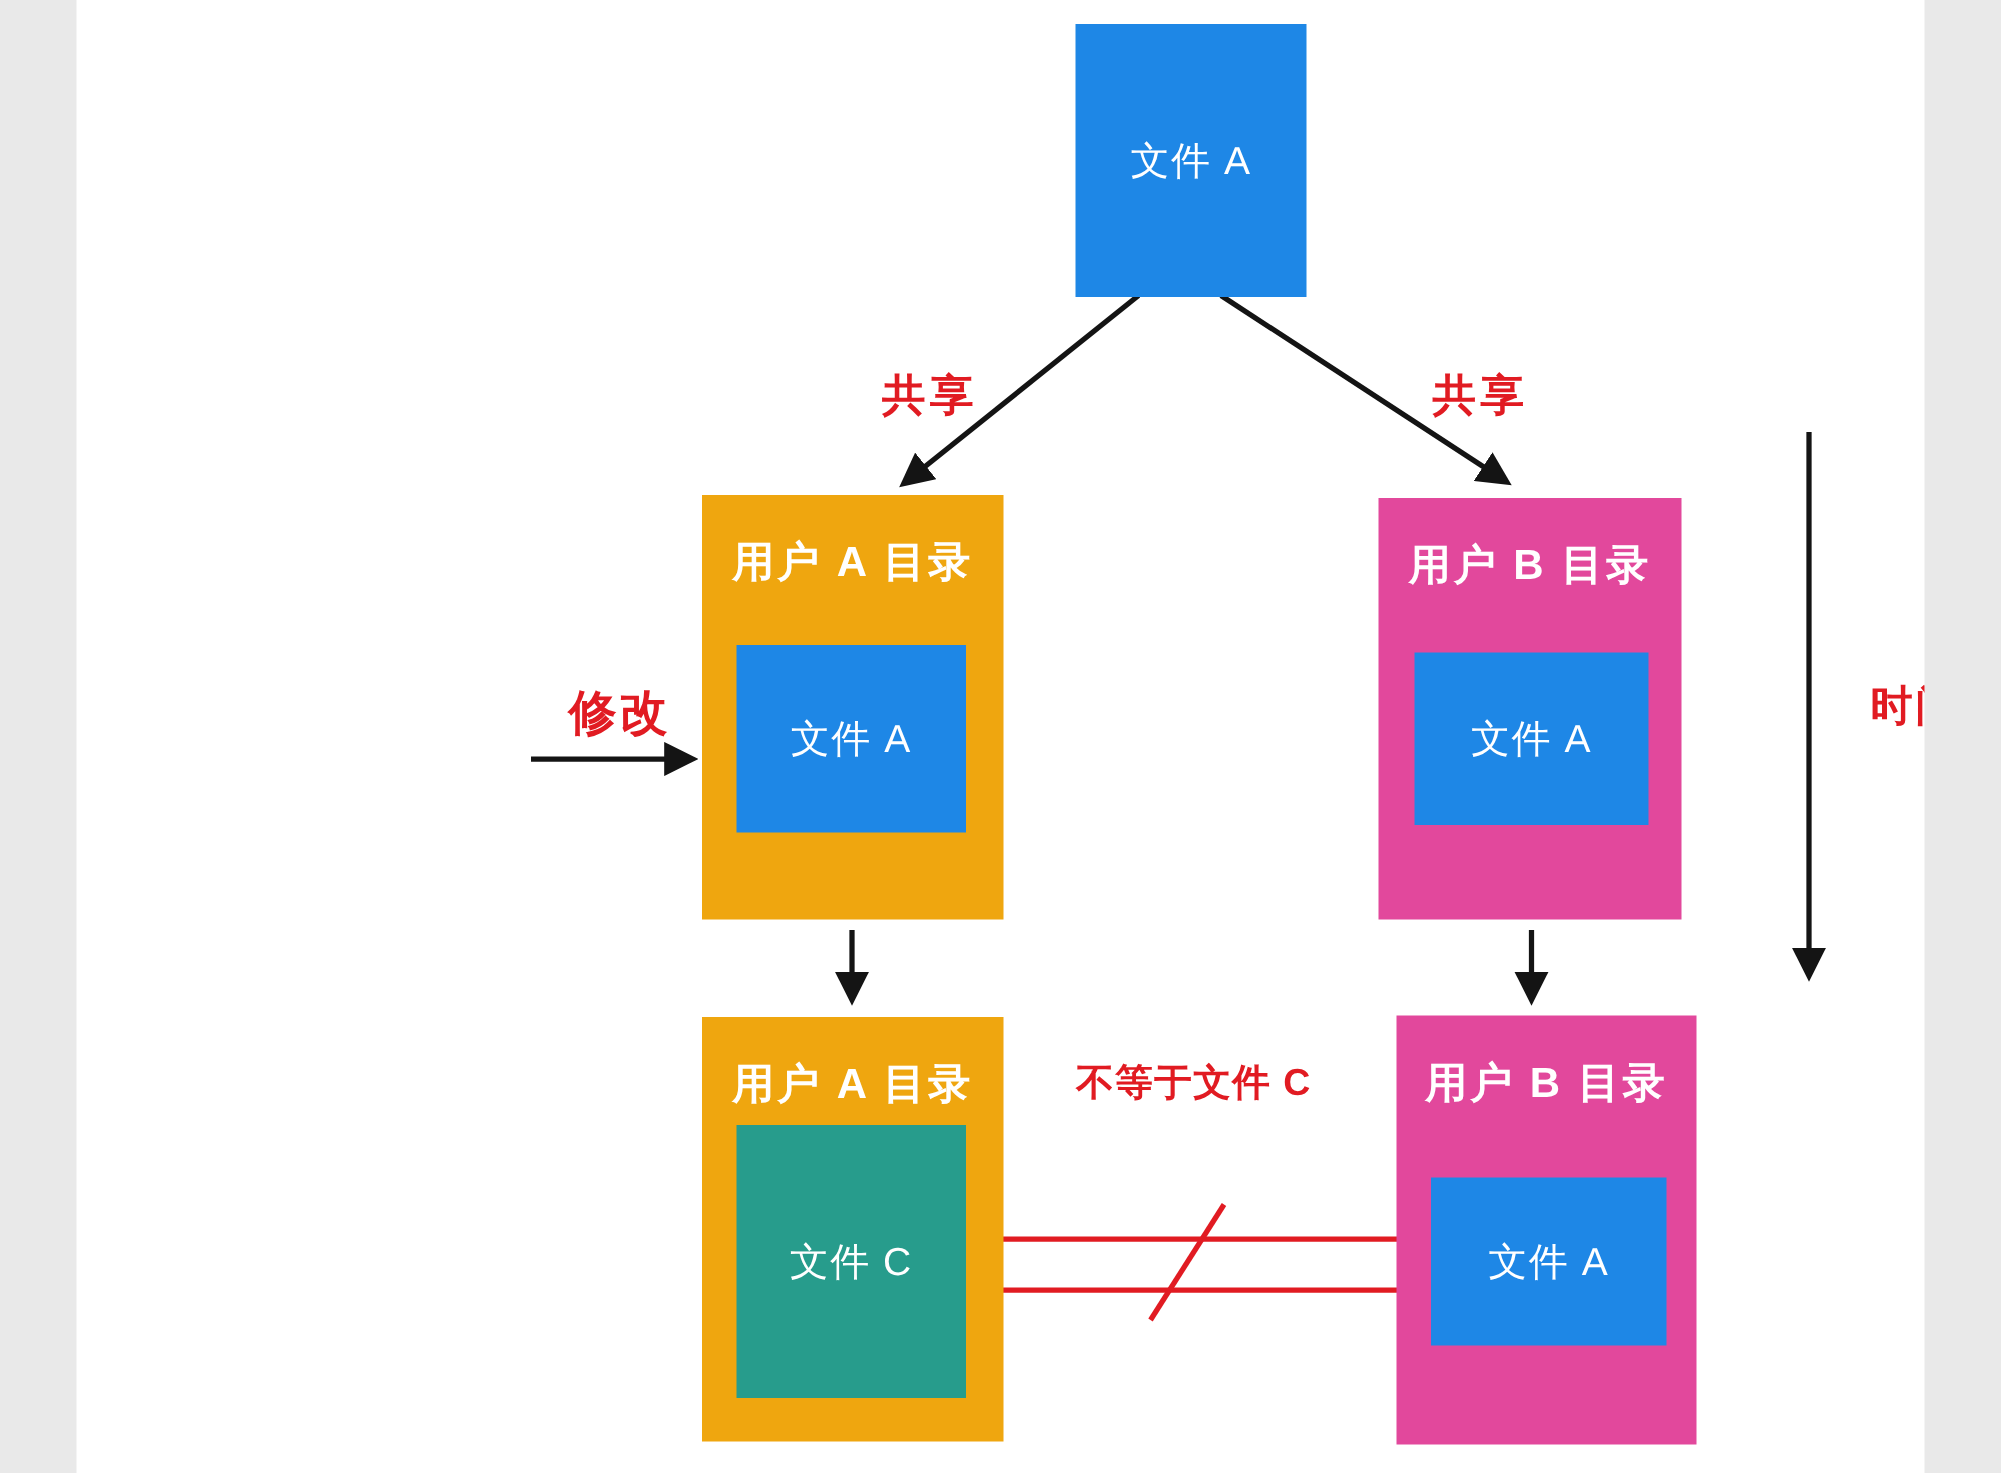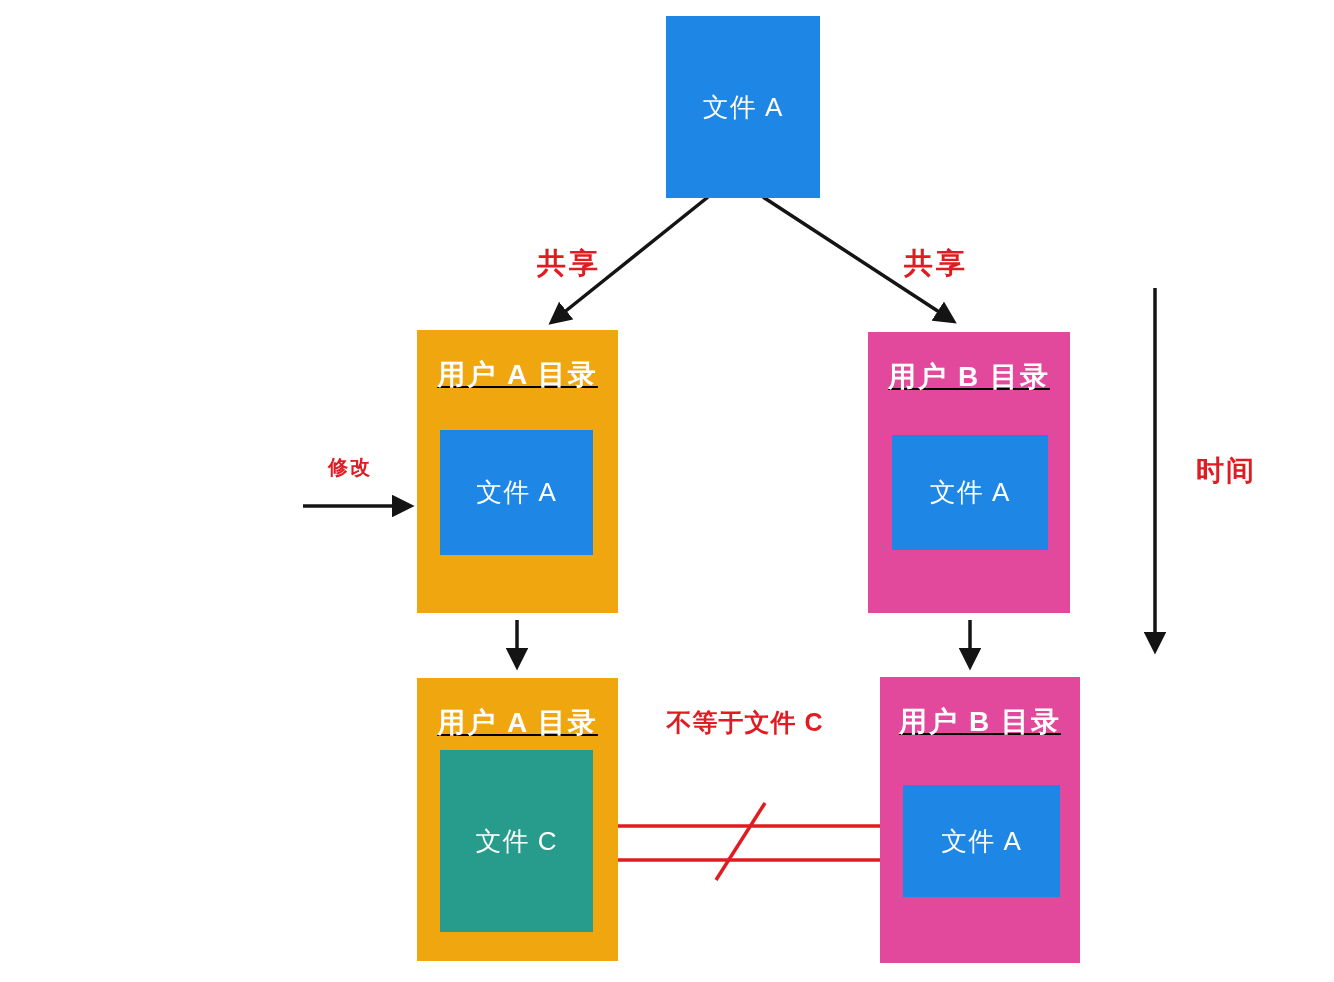--- a/index.html
+++ b/index.html
@@ -1,47 +1,47 @@
 <!DOCTYPE html>
 <html style="--blue: #1E87E6; --orange: #EFA60F; --pink: #E2489C; --green: #55C428; --teal: #279C8C; --red: #E11B22; --black: #141414; --bg: #FFFFFF;"><head>
 <meta charset="utf-8">
 <style>
   :root{
     --blue:#1E87E6; --orange:#EFA60F; --pink:#E2489C; --green:#55C428;
     --teal:#279C8C; --red:#E11B22; --black:#141414; --bg:#FFFFFF;
   }
   html,body{margin:0;padding:0;background:#e9e9e9;}
   .canvas{
-    position:relative;width:1334px;height:982px;background:var(--bg);
+    position:relative;width:1232px;height:982px;background:var(--bg);
     margin:0 auto;overflow:hidden;
     font-family:"Liberation Sans","DejaVu Sans",sans-serif;
   }
   .layer{position:absolute;left:0;top:0;width:1334px;height:982px;pointer-events:none;}
   .box{position:absolute;display:flex;align-items:center;justify-content:center;}
   .box .file-label{color:#fff;font-size:26px;font-weight:400;letter-spacing:1px;white-space:nowrap;}
-  .dir{position:absolute;text-decoration:underline;}
+  .dir{position:absolute;}
   .dir-title{margin-top:26px;text-align:center;color:#fff;font-size:28px;font-weight:700;letter-spacing:2px;}
   .inner{position:absolute;display:flex;align-items:center;justify-content:center;}
   .inner .file-label{color:#fff;font-size:26px;letter-spacing:1px;white-space:nowrap;}
   .red-label{position:absolute;color:var(--red);font-weight:700;white-space:nowrap;}
   
   #file-a-top{left:666px;top:16px;width:154px;height:182px;background:var(--blue);}
   #user-a-dir-1{left:417px;top:330px;width:201px;height:283px;background:var(--orange);}
   #user-a-dir-1 .inner{left:23px;top:100px;width:153px;height:125px;background:var(--blue);}
   #user-b-dir-1{left:868px;top:332px;width:202px;height:281px;background:var(--pink);}
   #user-b-dir-1 .inner{left:24px;top:103px;width:156px;height:115px;background:var(--blue);}
   #file-b{left:185px;top:425px;width:115px;height:148px;background:var(--green);}
   #user-a-dir-2{left:417px;top:678px;width:201px;height:283px;background:var(--orange);}
   #user-a-dir-2 .inner{left:23px;top:72px;width:153px;height:182px;background:var(--teal);}
   #user-b-dir-2{left:880px;top:677px;width:200px;height:286px;background:var(--pink);}
   #user-b-dir-2 .inner{left:23px;top:108px;width:157px;height:112px;background:var(--blue);}
   
   #share-left-label{left:537px;top:244px;font-size:29px;letter-spacing:3px;}
   #share-right-label{left:904px;top:244px;font-size:29px;letter-spacing:3px;}
-  #modify-label{left:328px;top:454px;font-size:20px;letter-spacing:2px;}
+  #modify-label{left:328px;top:454px;font-size:32px;letter-spacing:2px;}
   #time-label{left:1196px;top:452px;font-size:28px;letter-spacing:2px;}
   #neq-note{left:634px;top:703px;width:222px;text-align:center;font-size:25px;line-height:38px;letter-spacing:1px;}
 </style>
 </head>
 <body>
 
 <div class="canvas">
 
   <svg class="layer" viewBox="0 0 1334 982">
     <defs>

